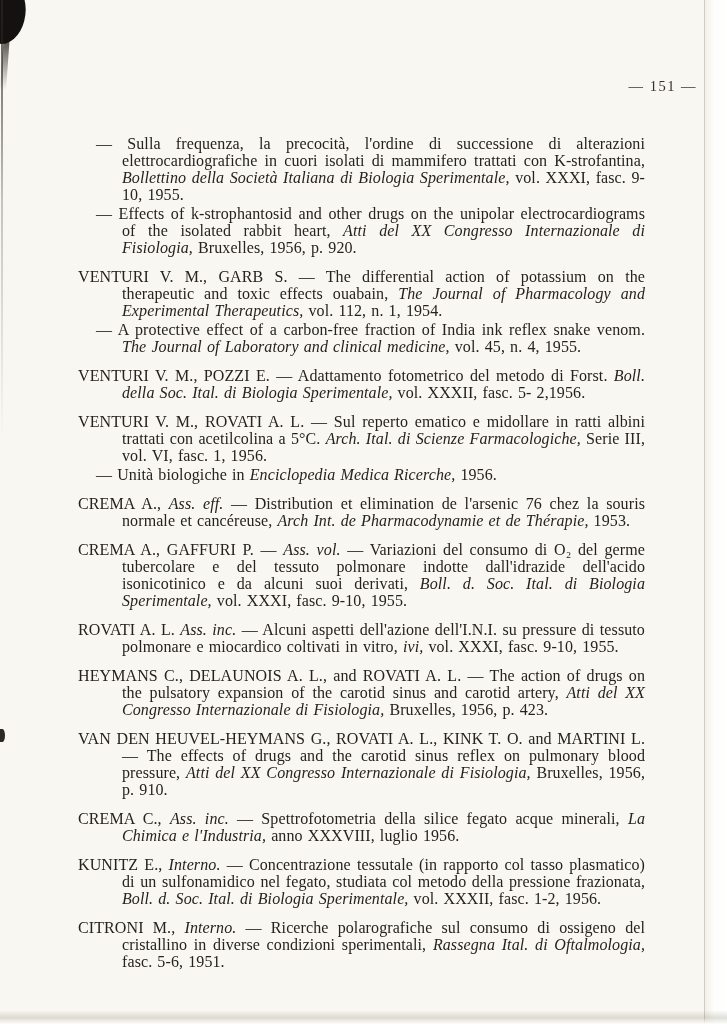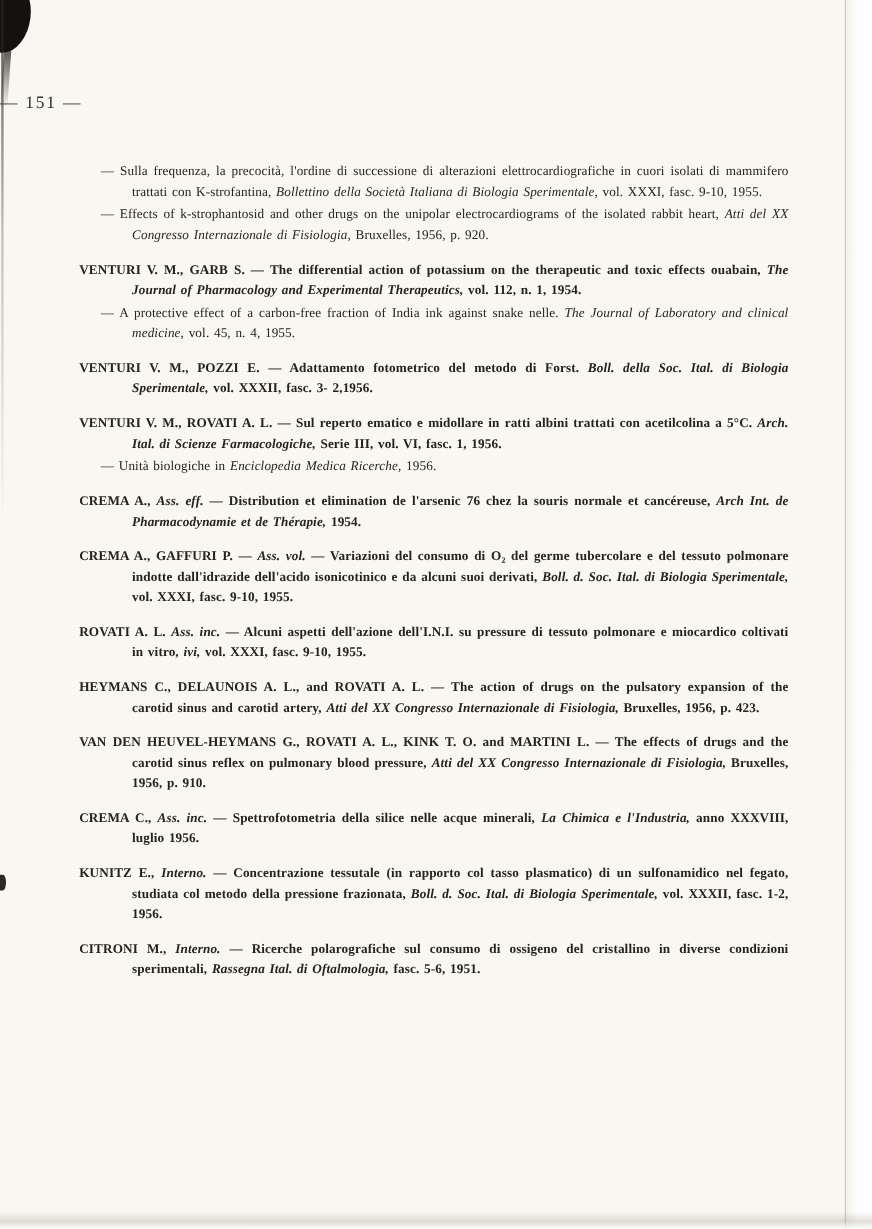--- a/index.html
+++ b/index.html
@@ -62,41 +62,41 @@
   .ink-speck {
     position: absolute; left: 0; top: 729px;
     width: 5px; height: 13px;
     background: #2c2822;
     border-radius: 0 60% 60% 0;
   }
   
   .page-number {
     padding-top: 78px;
     margin: 0 30px 0 0;
-    text-align: left;
+    text-align: right;
     font-size: 14.5px;
     letter-spacing: 1.5px;
     color: #33302a;
   }
   
   .bib {
     margin-top: 40px;
     padding: 0 70px 0 66px;
   }
   .entry {
-    font-size: 11px;
+    font-size: 16px;
     line-height: 17px;
     text-align: justify;
     padding-left: 44px;
     text-indent: -44px;
-    margin: 2px 0 0;
+    margin: 2px 12px 0;
     word-spacing: 1px;
     letter-spacing: 0.1px;
   }
-  .entry.author { margin-top: 12px; font-weight: bold; }
+  .entry.author { margin-top: 12px; }
   .entry.dash { text-indent: -26px; }
   .entry:first-child { margin-top: 0; }
   .it { font-style: italic; }
 </style>
 </head>
 <body>
 
 <div class="scan">
   <div class="ink-blob"></div>
   <div class="ink-streak"></div>
@@ -105,26 +105,26 @@
   <div class="right-line"></div>
   <div class="right-strip"></div>
   <div class="bottom-strip"></div>
 
   <div class="page-number">— 151 —</div>
 
   <div class="bib">
       <p class="entry dash"><span class="rm">— Sulla frequenza, la precocità, l'ordine di successione di alterazioni elettrocardiografiche in cuori isolati di mammifero trattati con K-strofantina, </span><span class="it">Bollettino della Società Italiana di Biologia Sperimentale,</span><span class="rm"> vol. XXXI, fasc. 9-10, 1955.</span></p>
       <p class="entry dash"><span class="rm">— Effects of k-strophantosid and other drugs on the unipolar electrocardiograms of the isolated rabbit heart, </span><span class="it">Atti del XX Congresso Internazionale di Fisiologia,</span><span class="rm"> Bruxelles, 1956, p. 920.</span></p>
       <p class="entry author"><span class="rm">VENTURI V. M., GARB S. — The differential action of potassium on the therapeutic and toxic effects ouabain, </span><span class="it">The Journal of Pharmacology and Experimental Therapeutics,</span><span class="rm"> vol. 112, n. 1, 1954.</span></p>
-      <p class="entry dash"><span class="rm">— A protective effect of a carbon-free fraction of India ink against snake nelle. </span><span class="it">The Journal of Laboratory and clinical medicine,</span><span class="rm"> vol. 45, n. 4, 1955.</span></p>
-      <p class="entry author"><span class="rm">VENTURI V. M., POZZI E. — Adattamento fotometrico del metodo di Forst. </span><span class="it">Boll. della Soc. Ital. di Biologia Sperimentale,</span><span class="rm"> vol. XXXII, fasc. 3- 2,1956.</span></p>
+      <p class="entry dash"><span class="rm">— A protective effect of a carbon-free fraction of India ink reflex snake venom. </span><span class="it">The Journal of Laboratory and clinical medicine,</span><span class="rm"> vol. 45, n. 4, 1955.</span></p>
+      <p class="entry author"><span class="rm">VENTURI V. M., POZZI E. — Adattamento fotometrico del metodo di Forst. </span><span class="it">Boll. della Soc. Ital. di Biologia Sperimentale,</span><span class="rm"> vol. XXXII, fasc. 5- 2,1956.</span></p>
       <p class="entry author"><span class="rm">VENTURI V. M., ROVATI A. L. — Sul reperto ematico e midollare in ratti albini trattati con acetilcolina a 5°C. </span><span class="it">Arch. Ital. di Scienze Farmacologiche,</span><span class="rm"> Serie III, vol. VI, fasc. 1, 1956.</span></p>
       <p class="entry dash"><span class="rm">— Unità biologiche in </span><span class="it">Enciclopedia Medica Ricerche,</span><span class="rm"> 1956.</span></p>
-      <p class="entry author"><span class="rm">CREMA A., </span><span class="it">Ass. eff.</span><span class="rm"> — Distribution et elimination de l'arsenic 76 chez la souris normale et cancéreuse, </span><span class="it">Arch Int. de Pharmacodynamie et de Thérapie,</span><span class="rm"> 1954.</span></p>
+      <p class="entry author"><span class="rm">CREMA A., </span><span class="it">Ass. eff.</span><span class="rm"> — Distribution et elimination de l'arsenic 76 chez la souris normale et cancéreuse, </span><span class="it">Arch Int. de Pharmacodynamie et de Thérapie,</span><span class="rm"> 1953.</span></p>
       <p class="entry author"><span class="rm">CREMA A., GAFFURI P. — </span><span class="it">Ass. vol.</span><span class="rm"> — Variazioni del consumo di O₂ del germe tubercolare e del tessuto polmonare indotte dall'idrazide dell'acido isonicotinico e da alcuni suoi derivati, </span><span class="it">Boll. d. Soc. Ital. di Biologia Sperimentale,</span><span class="rm"> vol. XXXI, fasc. 9-10, 1955.</span></p>
       <p class="entry author"><span class="rm">ROVATI A. L. </span><span class="it">Ass. inc.</span><span class="rm"> — Alcuni aspetti dell'azione dell'I.N.I. su pressure di tessuto polmonare e miocardico coltivati in vitro, </span><span class="it">ivi,</span><span class="rm"> vol. XXXI, fasc. 9-10, 1955.</span></p>
       <p class="entry author"><span class="rm">HEYMANS C., DELAUNOIS A. L., and ROVATI A. L. — The action of drugs on the pulsatory expansion of the carotid sinus and carotid artery, </span><span class="it">Atti del XX Congresso Internazionale di Fisiologia,</span><span class="rm"> Bruxelles, 1956, p. 423.</span></p>
       <p class="entry author"><span class="rm">VAN DEN HEUVEL-HEYMANS G., ROVATI A. L., KINK T. O. and MARTINI L. — The effects of drugs and the carotid sinus reflex on pulmonary blood pressure, </span><span class="it">Atti del XX Congresso Internazionale di Fisiologia,</span><span class="rm"> Bruxelles, 1956, p. 910.</span></p>
-      <p class="entry author"><span class="rm">CREMA C., </span><span class="it">Ass. inc.</span><span class="rm"> — Spettrofotometria della silice nelle acque minerali, </span><span class="it">La Chimica e l'Industria,</span><span class="rm"> anno XXXVIII, luglio 1956.</span></p>
+      <p class="entry author"><span class="rm">CREMA C., </span><span class="it">Ass. inc.</span><span class="rm"> — Spettrofotometria della silice fegato acque minerali, </span><span class="it">La Chimica e l'Industria,</span><span class="rm"> anno XXXVIII, luglio 1956.</span></p>
       <p class="entry author"><span class="rm">KUNITZ E., </span><span class="it">Interno.</span><span class="rm"> — Concentrazione tessutale (in rapporto col tasso plasmatico) di un sulfonamidico nel fegato, studiata col metodo della pressione frazionata, </span><span class="it">Boll. d. Soc. Ital. di Biologia Sperimentale,</span><span class="rm"> vol. XXXII, fasc. 1-2, 1956.</span></p>
       <p class="entry author"><span class="rm">CITRONI M., </span><span class="it">Interno.</span><span class="rm"> — Ricerche polarografiche sul consumo di ossigeno del cristallino in diverse condizioni sperimentali, </span><span class="it">Rassegna Ital. di Oftalmologia,</span><span class="rm"> fasc. 5-6, 1951.</span></p>
     </div>
 </div>
 
 </body></html>

